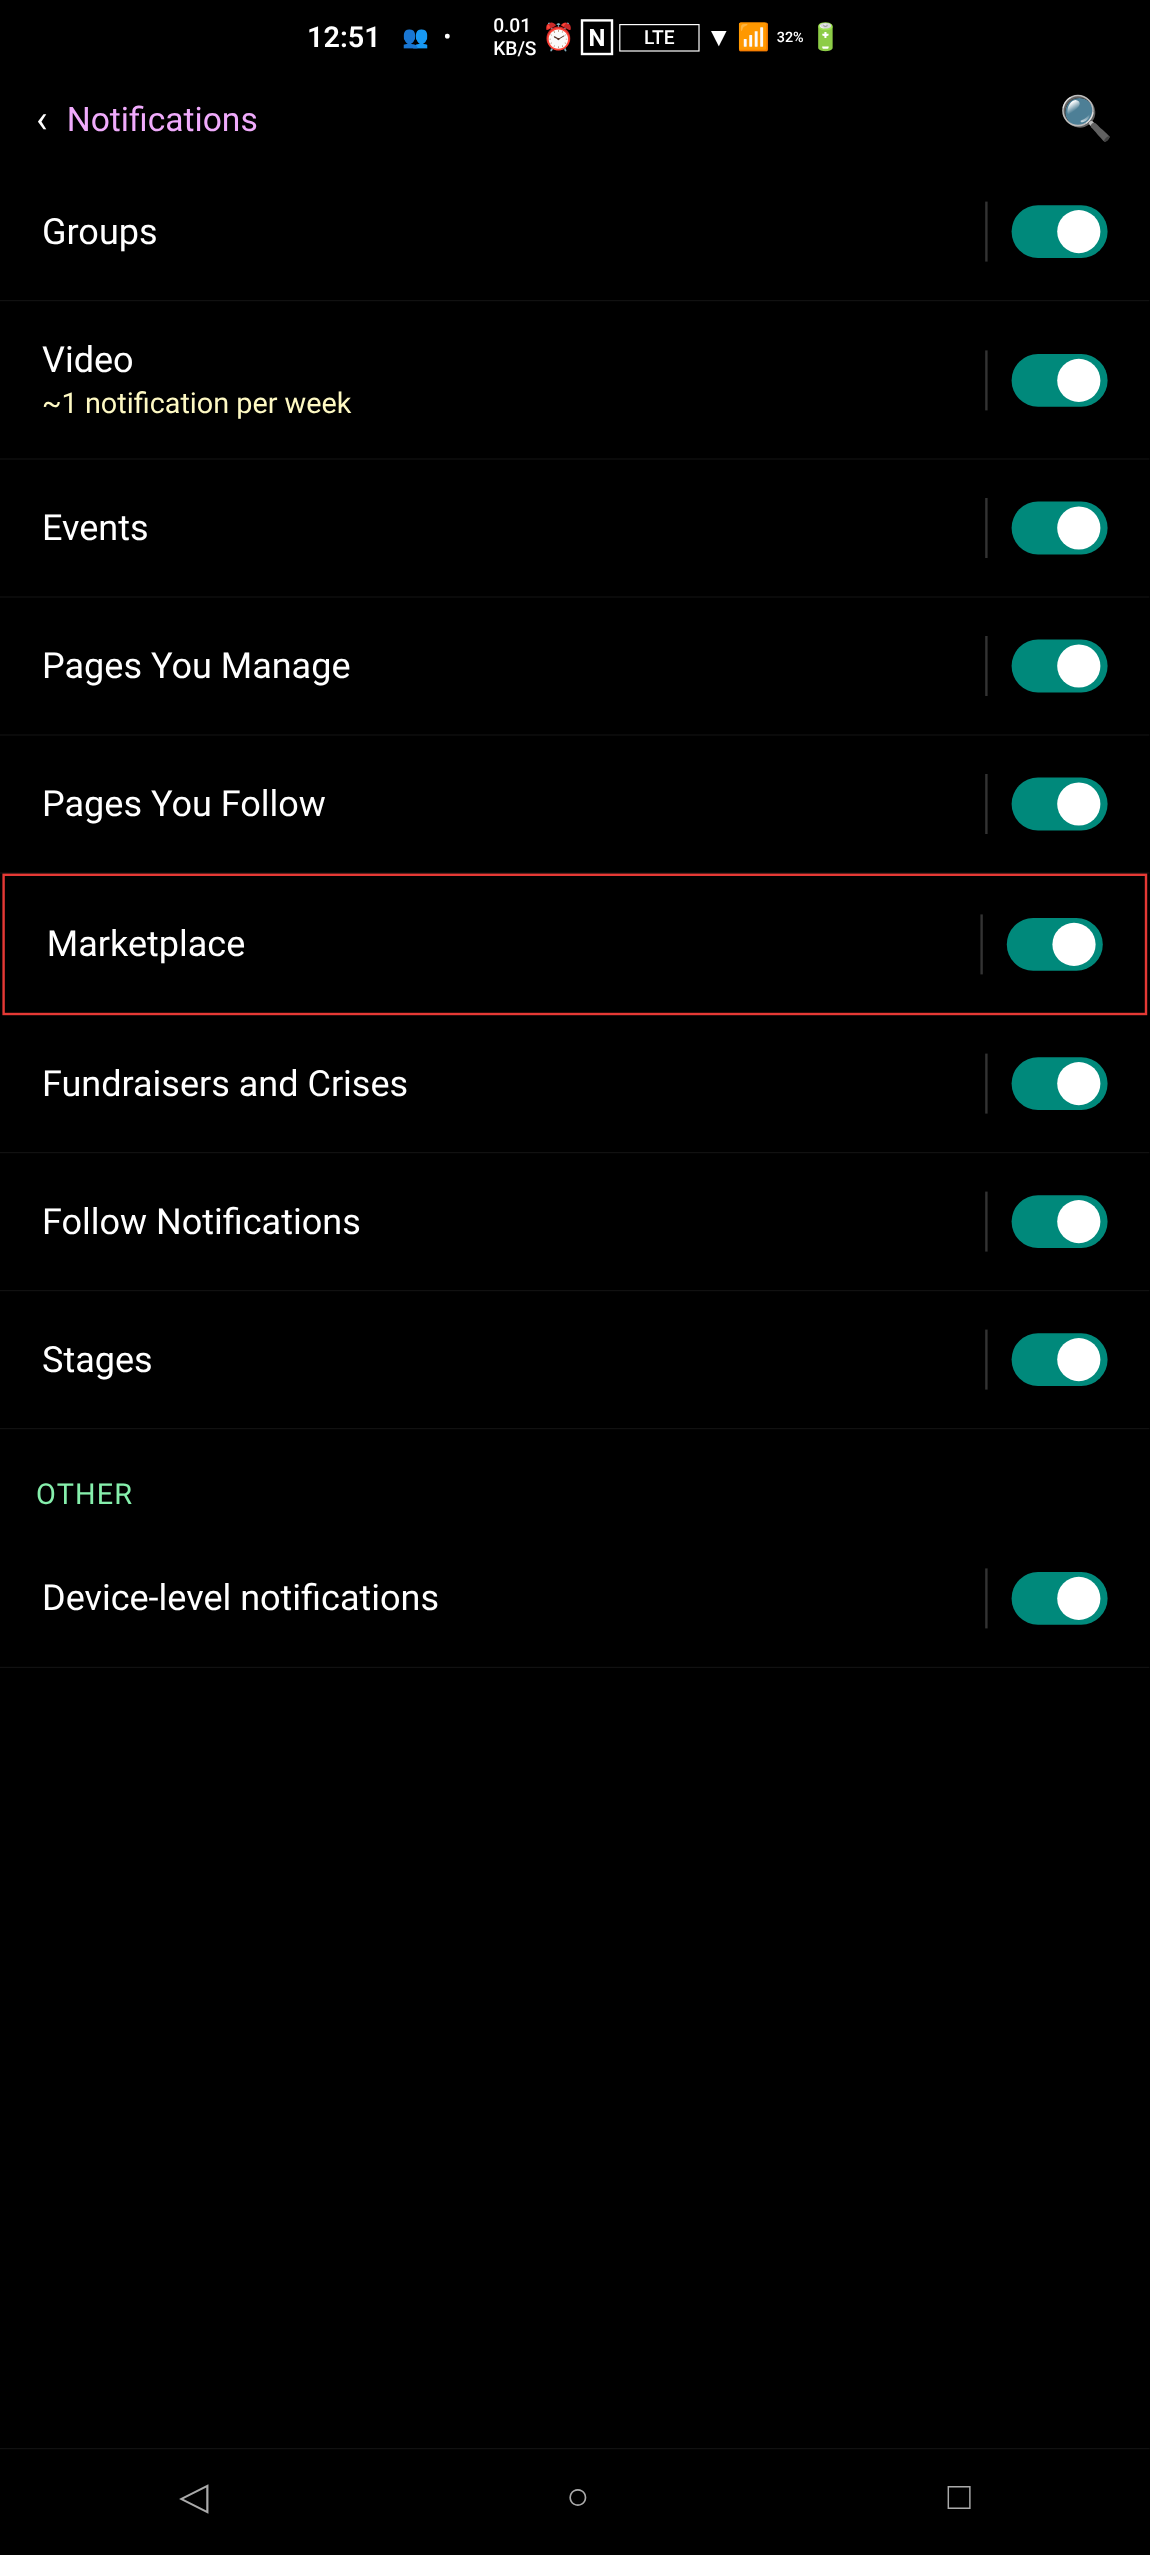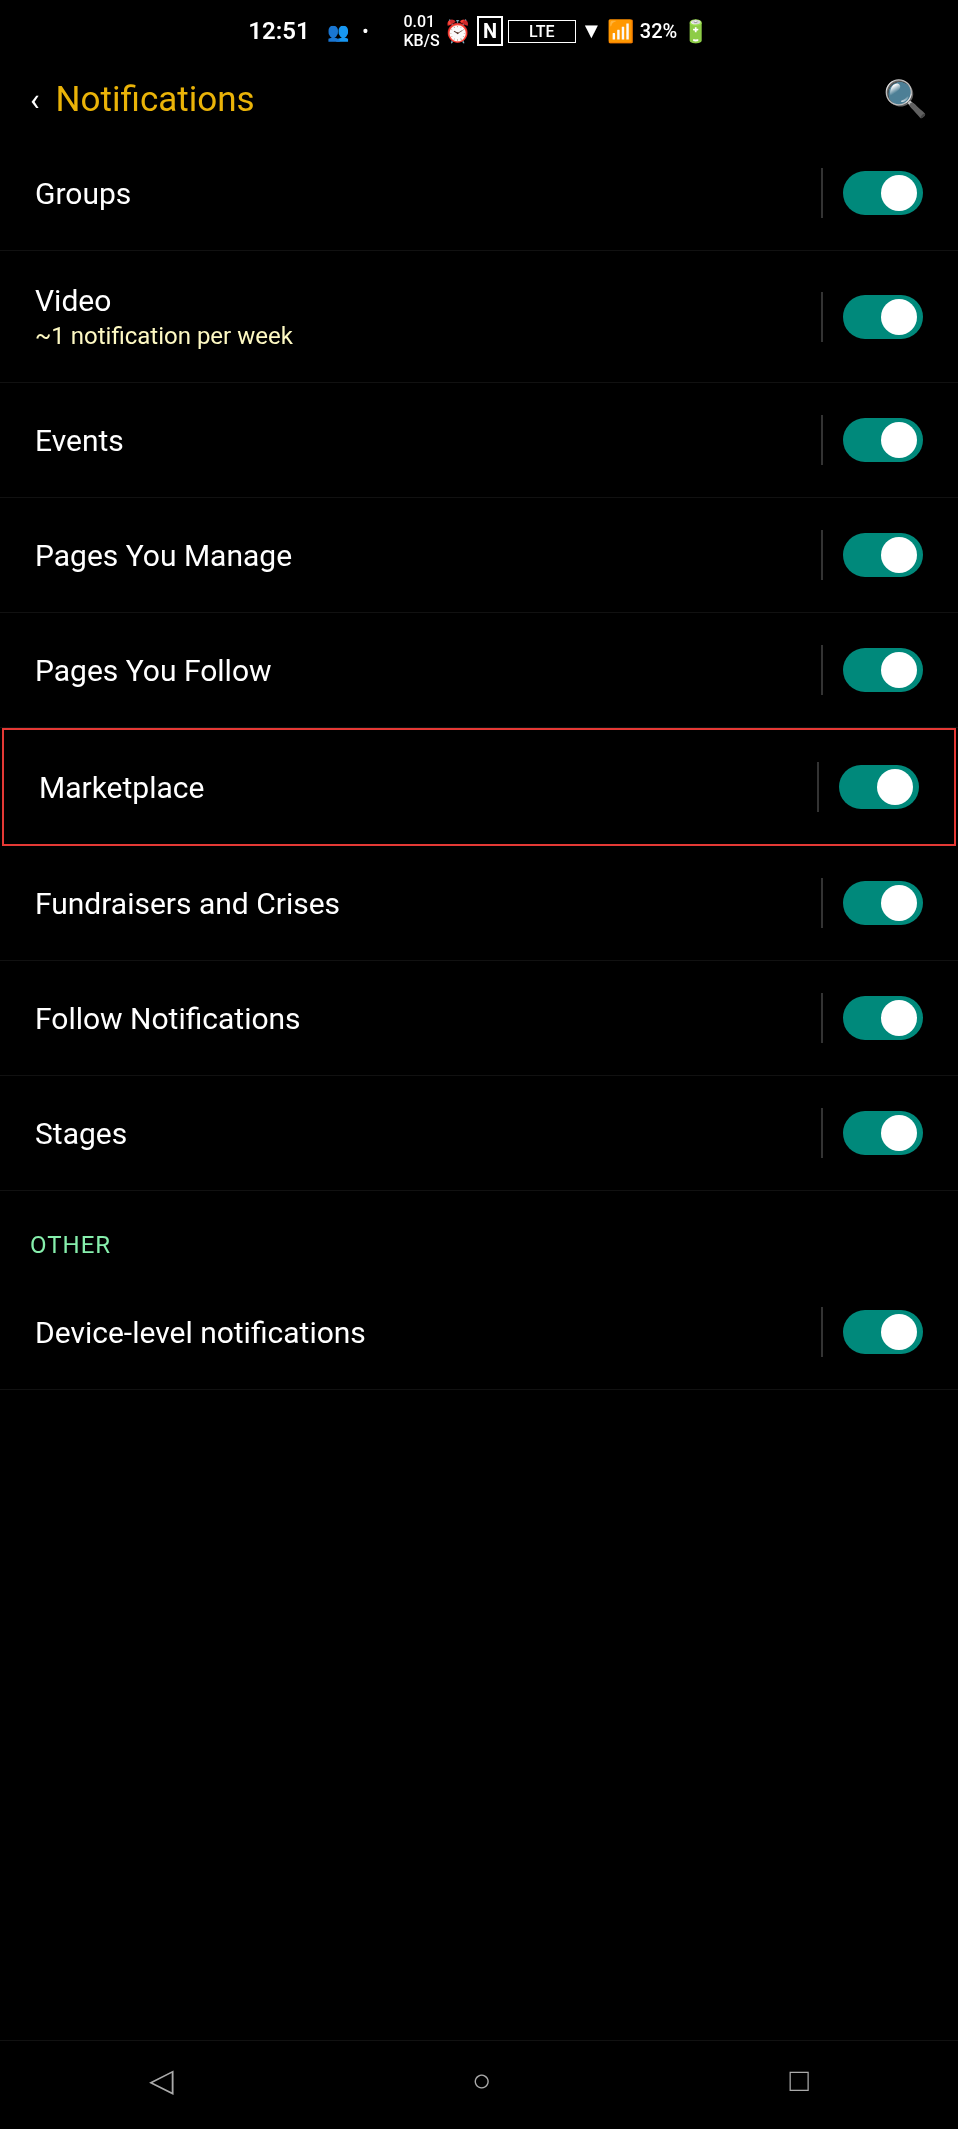--- a/index.html
+++ b/index.html
@@ -42,21 +42,21 @@
       gap: 5px;
       margin-left: 23px;
     }
 
     .status-icon {
       font-size: 18px;
       color: #fff;
     }
 
     .battery-text {
-      font-size: 20px;
+      font-size: 12px;
     }
 
     
     .header {
       display: flex;
       align-items: center;
       justify-content: space-between;
       padding: 20px 30px 16px;
     }
 
@@ -66,23 +66,23 @@
       gap: 16px;
     }
 
     .back-arrow {
       font-size: 32px;
       color: #fff;
       cursor: pointer;
     }
 
     .header-title {
-      font-size: 35px;
+      font-size: 28px;
       font-weight: 400;
-      color: #eab308;
+      color: #f0abfc;
     }
 
     .search-icon {
       font-size: 36px;
       color: #fff;
       cursor: pointer;
     }
 
     
     .settings-list {

